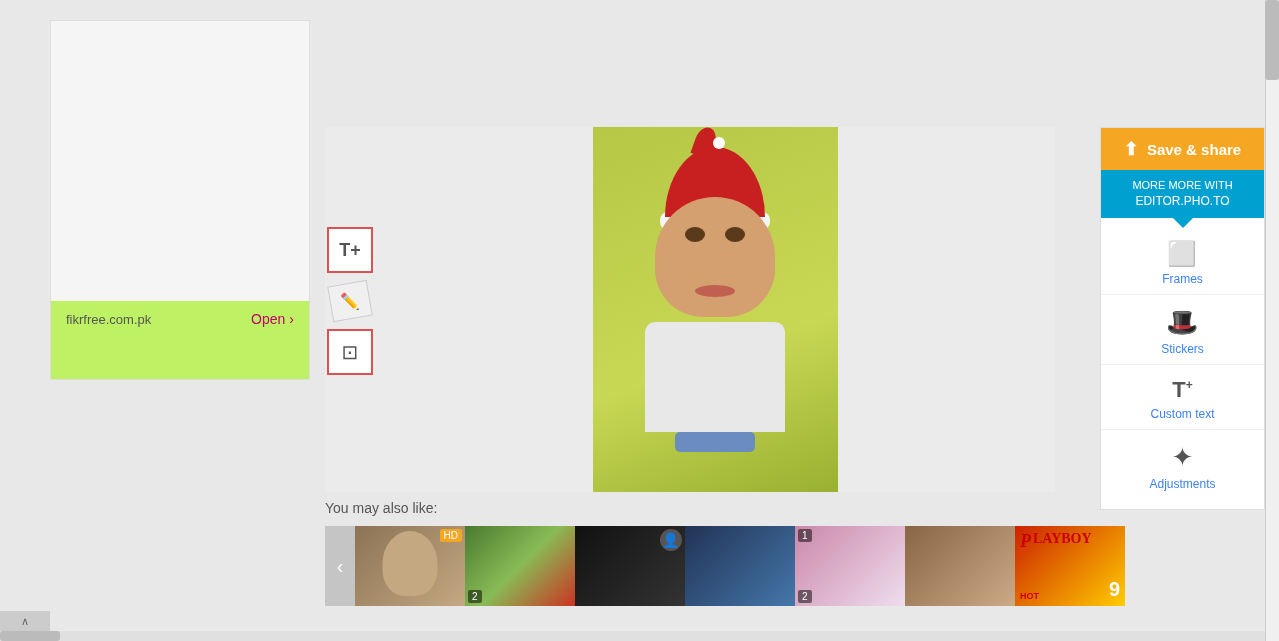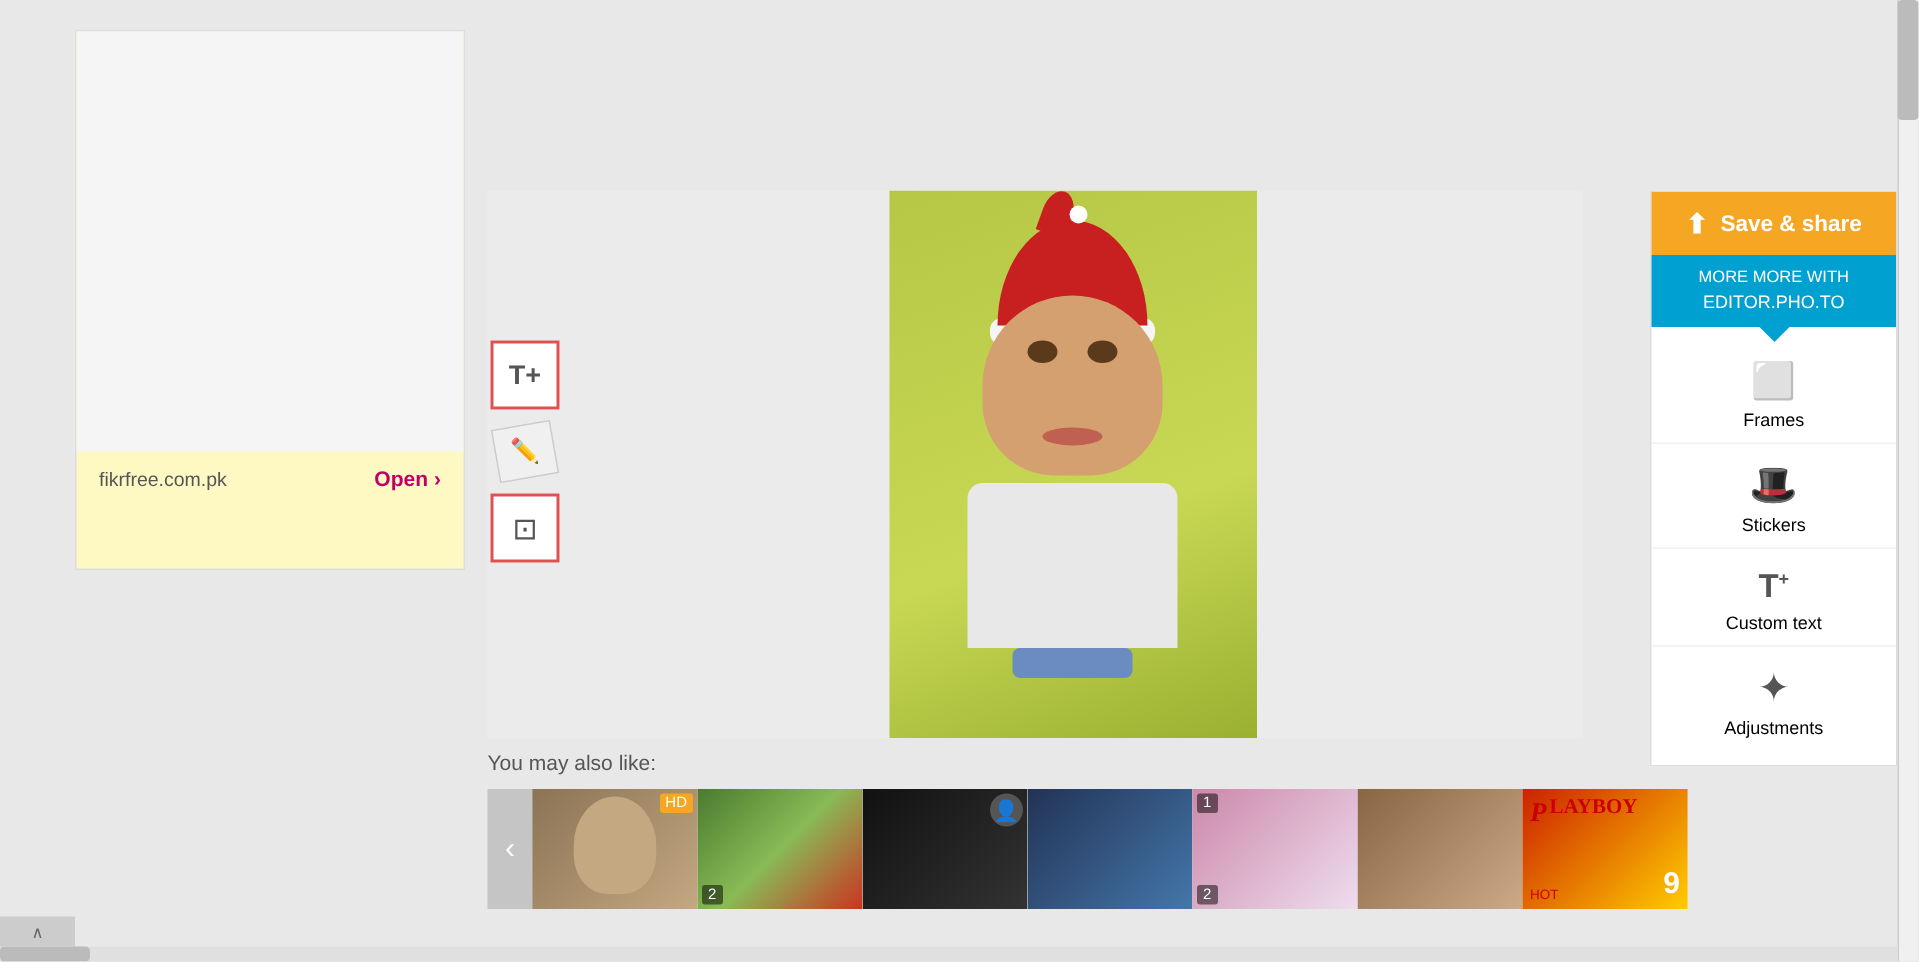--- a/index.html
+++ b/index.html
@@ -9,33 +9,33 @@
       position: absolute; right: 0; top: 0; width: 14px; height: 641px;
       background: #f0f0f0; border-left: 1px solid #ccc;
     }
     .scrollbar-thumb {
       position: absolute; top: 0; right: 0; width: 14px; height: 80px;
       background: #bbb; border-radius: 3px;
     }
 
     .left-panel {
       position: absolute; left: 50px; top: 20px; width: 260px; height: 360px;
-      background: #fef9c3; border: 1px solid #ddd;
+      background: #bef264; border: 1px solid #ddd;
     }
     .left-panel-image-area {
       width: 100%; height: 280px; background: #f5f5f5;
     }
     .left-panel-footer {
       padding: 10px 15px; display: flex; align-items: center;
     }
     .left-panel-url {
       color: #555; font-size: 13px; flex: 1;
     }
     .open-link {
-      color: #c0006a; font-size: 14px; font-weight: bold; cursor: pointer; display: flex; align-items: center; gap: 4px;
+      color: #c0006a; font-size: 14px; font-weight: normal; cursor: pointer; display: flex; align-items: center; gap: 4px;
     }
     .open-link-chevron { font-size: 14px; }
 
     
     .canvas-area {
       position: absolute; left: 325px; top: 127px; width: 730px; height: 365px;
       background: #ebebeb; display: flex; align-items: stretch;
     }
     .canvas-left-tools {
       width: 50px; display: flex; flex-direction: column; align-items: center; padding-top: 100px; gap: 10px; position: relative;
@@ -75,21 +75,21 @@
       border-right: 10px solid transparent; border-top: 10px solid #00a0d0;
       margin: 0 auto;
     }
 
     .sidebar-tool {
       display: flex; flex-direction: column; align-items: center; padding: 12px 0 8px;
       cursor: pointer; width: 100%; border-bottom: 1px solid #f0f0f0;
     }
     .sidebar-tool:last-child { border-bottom: none; }
     .sidebar-tool-icon { font-size: 26px; color: #555; margin-bottom: 4px; }
-    .sidebar-tool-label { font-size: 12px; color: #000000; }
+    .sidebar-tool-label { font-size: 12px; color: #3b82f6; }
 
     
     .bottom-section {
       position: absolute; left: 325px; top: 500px; right: 14px;
     }
     .you-may-like {
       font-size: 14px; color: #555; margin-bottom: 10px;
     }
     .thumbnails-row {
       display: flex; align-items: center; gap: 0;
@@ -246,21 +246,21 @@
       </div>
       <div class="thumb-num">2</div>
     </div>
     <div class="thumb-item thumb-6">
       <div class="thumb-inner-img" style="background:linear-gradient(135deg,#886644 0%,#ccaa88 100%);width:100%;height:100%;"></div>
     </div>
     <div class="thumb-item thumb-7">
       <div class="thumb-inner-img" style="background:linear-gradient(135deg,#cc2200 0%,#ffcc00 100%);width:100%;height:100%;position:relative;">
         <div style="position:absolute;top:5px;left:5px;color:#cc0000;font-weight:900;font-size:18px;font-family:serif;font-style:italic;">P</div>
         <div style="position:absolute;top:5px;left:18px;color:#cc0000;font-weight:900;font-size:14px;font-family:serif;">LAYBOY</div>
-        <div style="position:absolute;bottom:5px;left:5px;color:#cc0000;font-size:9px;font-weight:normal;text-align:center;">HOT</div>
+        <div style="position:absolute;bottom:5px;left:5px;color:#cc0000;font-size:9px;font-weight:bold;text-align:center;">HOT</div>
         <div style="position:absolute;bottom:5px;right:5px;color:#fff;font-size:20px;font-weight:bold;">9</div>
       </div>
     </div>
   </div>
 </div>
 
 <div class="scrollbar-right">
   <div class="scrollbar-thumb"></div>
 </div>
 

